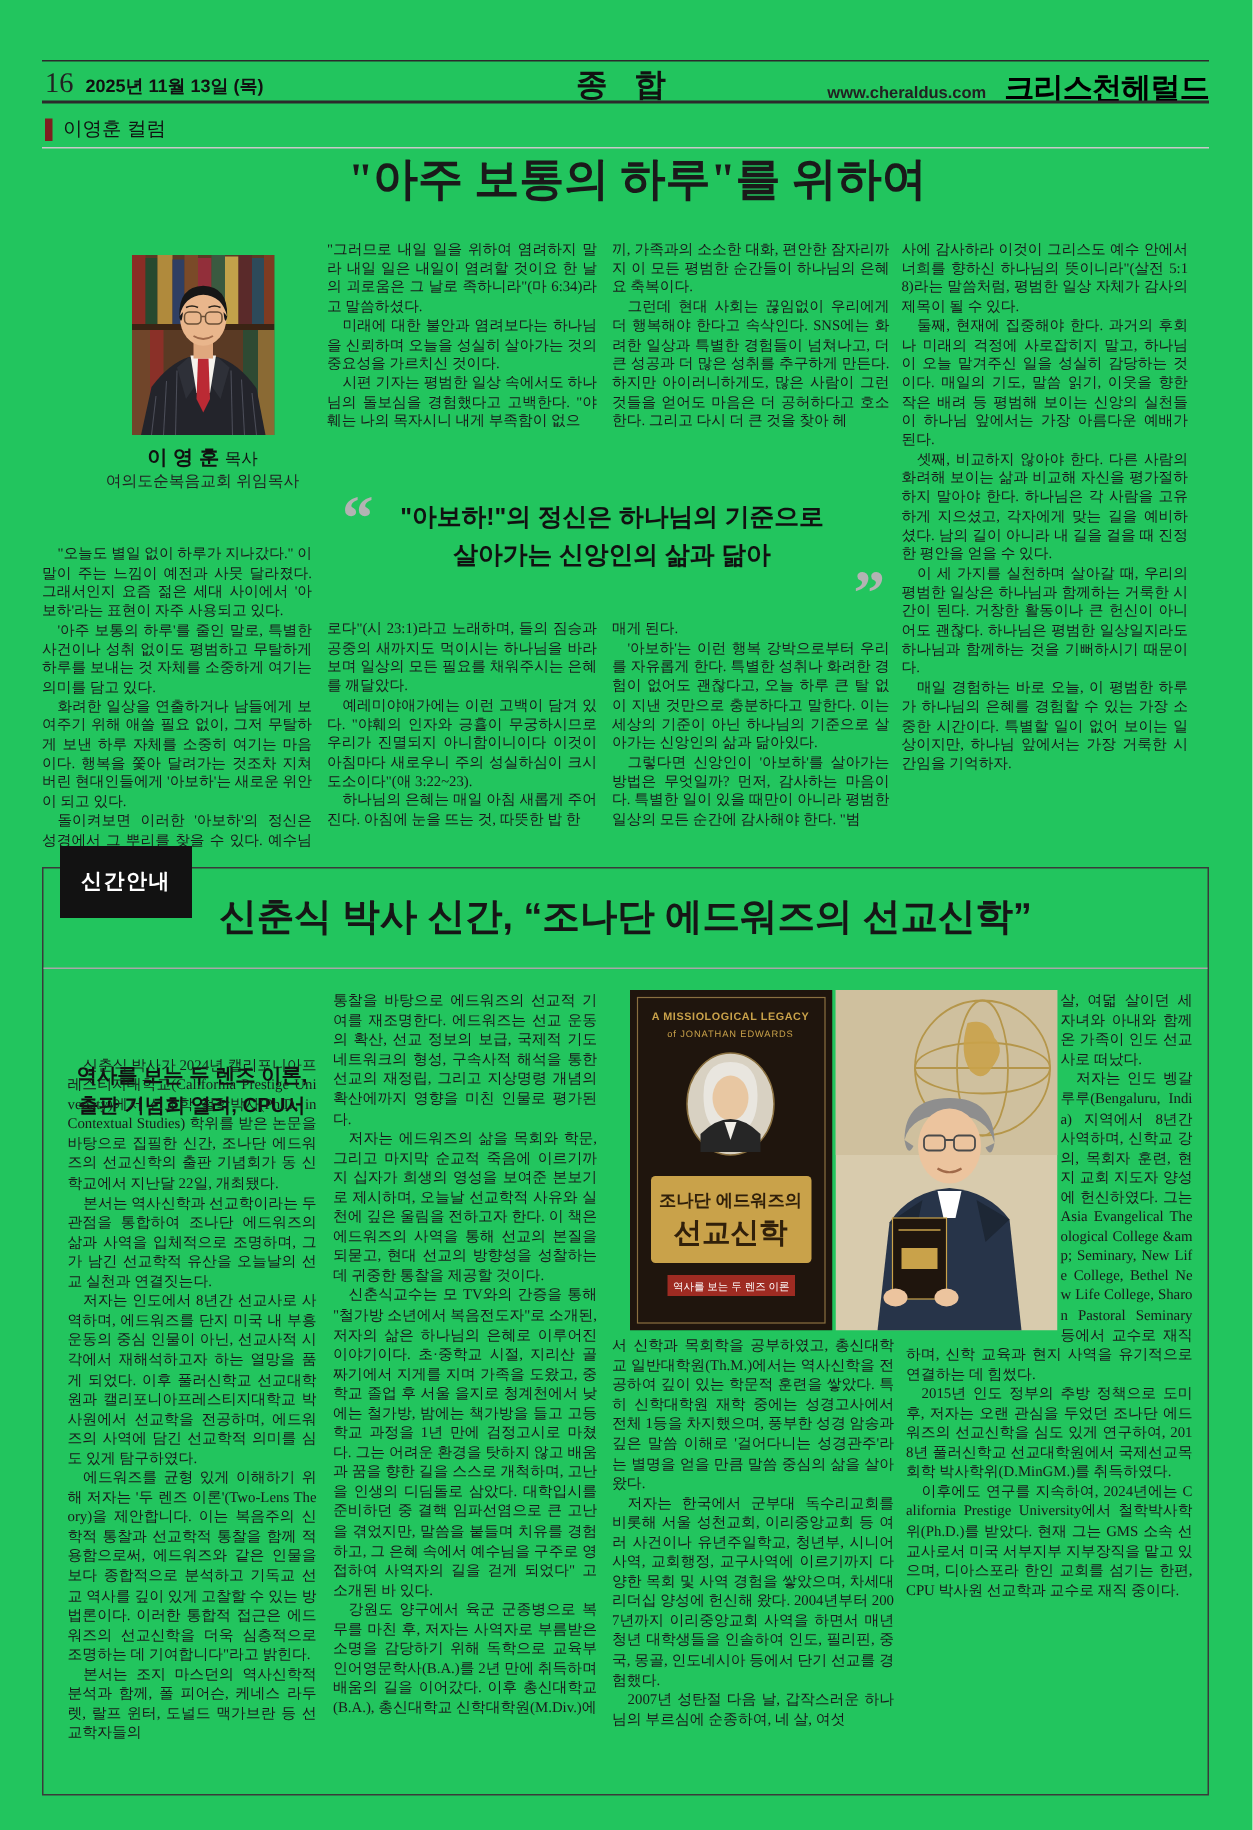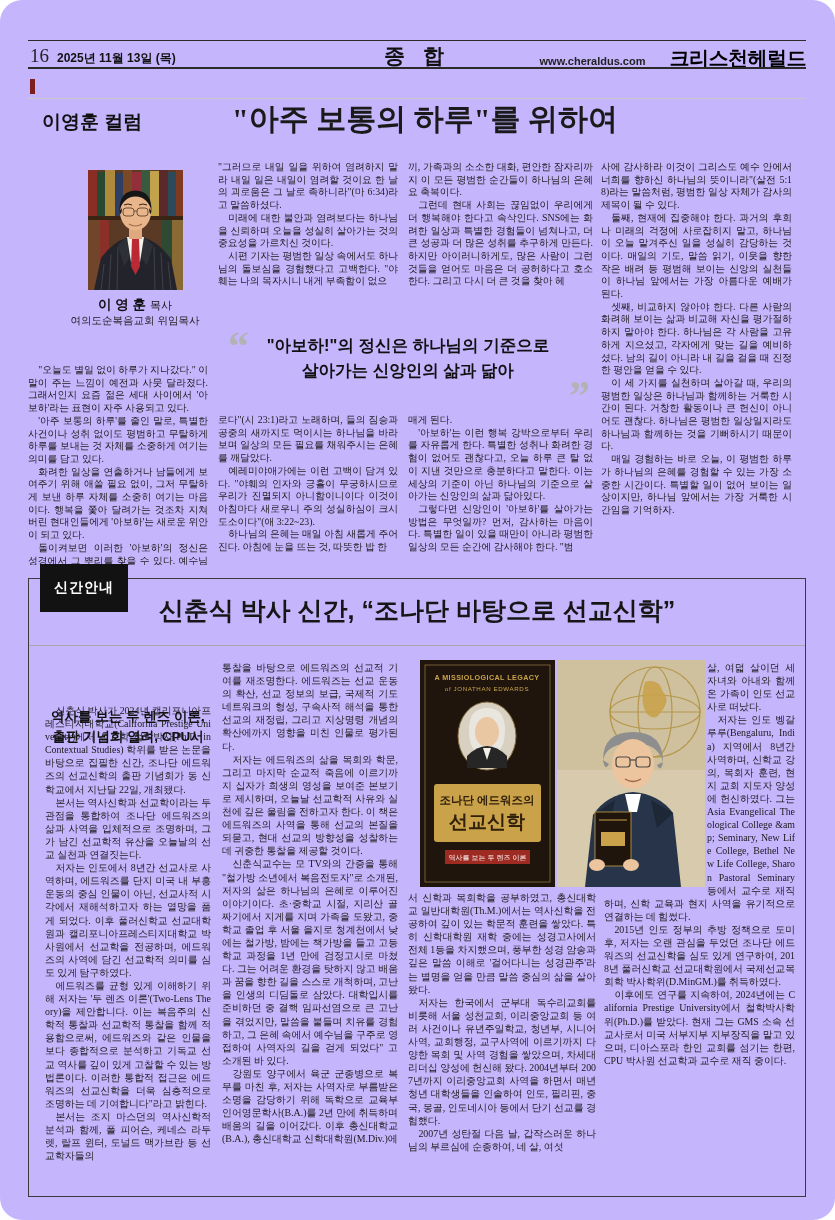--- a/index.html
+++ b/index.html
@@ -1,31 +1,31 @@
 <!DOCTYPE html>
 <html lang="ko"><head>
 <meta charset="utf-8">
 <style>
   html,body{margin:0;padding:0;background:#fff;}
-  #page{position:relative;width:835px;height:1220px;background:#c4b5fd;overflow:hidden;
-        font-family:"Liberation Sans",sans-serif;color:#111;border-radius:22px;}
+  #page{position:relative;width:835px;height:1220px;background:#22c55e;overflow:hidden;
+        font-family:"Liberation Sans",sans-serif;color:#111;}
   .abs{position:absolute;}
   .rule{position:absolute;background:#2b2b2b;height:1px;}
   .rule.light{background:#c9c9c9;}
   
   .hdr-left{left:30px;top:45px;display:flex;align-items:baseline;gap:8px;}
   .pgnum{font-family:"Liberation Serif",serif;font-size:19px;color:#222;}
   .pgdate{font-size:12px;font-weight:700;color:#111;}
   .hdr-center{left:317px;top:42px;width:200px;text-align:center;font-size:21px;font-weight:800;letter-spacing:6px;}
-  .hdr-right{right:29px;top:45px;display:flex;align-items:baseline;gap:24px;}
+  .hdr-right{right:29px;top:45px;display:flex;align-items:baseline;gap:12px;}
   .site{font-size:11px;font-weight:700;color:#222;}
   .masthead{font-size:20px;font-weight:900;letter-spacing:-0.5px;color:#000;}
   
   .kicker-bar{left:30px;top:79px;width:5px;height:15px;background:#7e1f1f;}
-  .kicker{left:42px;top:77px;font-size:19px;font-weight:700;color:#111;margin-top:32px;}
+  .kicker{left:42px;top:77px;font-size:13px;font-weight:400;color:#111;}
   
   .a1-title{left:120px;top:99px;width:610px;text-align:center;
             font-family:"Liberation Serif",serif;font-size:30px;font-weight:800;color:#1a1a1a;}
   .photo-wrap{left:88px;top:170px;width:95px;height:120px;}
   .cap-name{left:55px;top:296px;width:160px;text-align:center;font-size:13.5px;font-weight:800;}
   .cap-name .role{font-size:11px;font-weight:400;}
   .cap-org{left:43px;top:314px;width:184px;text-align:center;font-size:10.5px;color:#222;}
   .col{position:absolute;overflow:hidden;font-family:"Liberation Serif",serif;
        font-size:9.8px;line-height:12.7px;color:#1a1a1a;word-break:break-all;}
   .col p{margin:0;text-align:justify;text-indent:1.05em;}
@@ -175,21 +175,21 @@
       <p>하나님의 은혜는 매일 아침 새롭게 주어진다. 아침에 눈을 뜨는 것, 따뜻한 밥 한</p>
     </div>
   <div class="col c3b">
       <p class="cont">매게 된다.</p>
       <p>'아보하'는 이런 행복 강박으로부터 우리를 자유롭게 한다. 특별한 성취나 화려한 경험이 없어도 괜찮다고, 오늘 하루 큰 탈 없이 지낸 것만으로 충분하다고 말한다. 이는 세상의 기준이 아닌 하나님의 기준으로 살아가는 신앙인의 삶과 닮아있다.</p>
       <p>그렇다면 신앙인이 '아보하'를 살아가는 방법은 무엇일까? 먼저, 감사하는 마음이다. 특별한 일이 있을 때만이 아니라 평범한 일상의 모든 순간에 감사해야 한다. "범</p>
     </div>
 
   <div class="abs a2-box"></div>
   <div class="abs a2-tab">신간안내</div>
-  <div class="abs a2-title">신춘식 박사 신간, “조나단 바탕으로 선교신학”</div>
+  <div class="abs a2-title">신춘식 박사 신간, “조나단 에드워즈의 선교신학”</div>
   <div class="a2-rule"></div>
 
   <div class="abs a2-subhead">
     <div>역사를 보는 두 렌즈 이론,</div>
     <div>출판 기념회 열려, CPU서</div>
   </div>
 
   <div class="col a2col cA">
       <p>신춘식 박사가 2024년 캘리포니아프레스티지대학교(California Prestige University)에서 선교학 철학박사(Ph.D. in Contextual Studies) 학위를 받은 논문을 바탕으로 집필한 신간, 조나단 에드워즈의 선교신학의 출판 기념회가 동 신학교에서 지난달 22일, 개최됐다.</p>
       <p>본서는 역사신학과 선교학이라는 두 관점을 통합하여 조나단 에드워즈의 삶과 사역을 입체적으로 조명하며, 그가 남긴 선교학적 유산을 오늘날의 선교 실천과 연결짓는다.</p>

